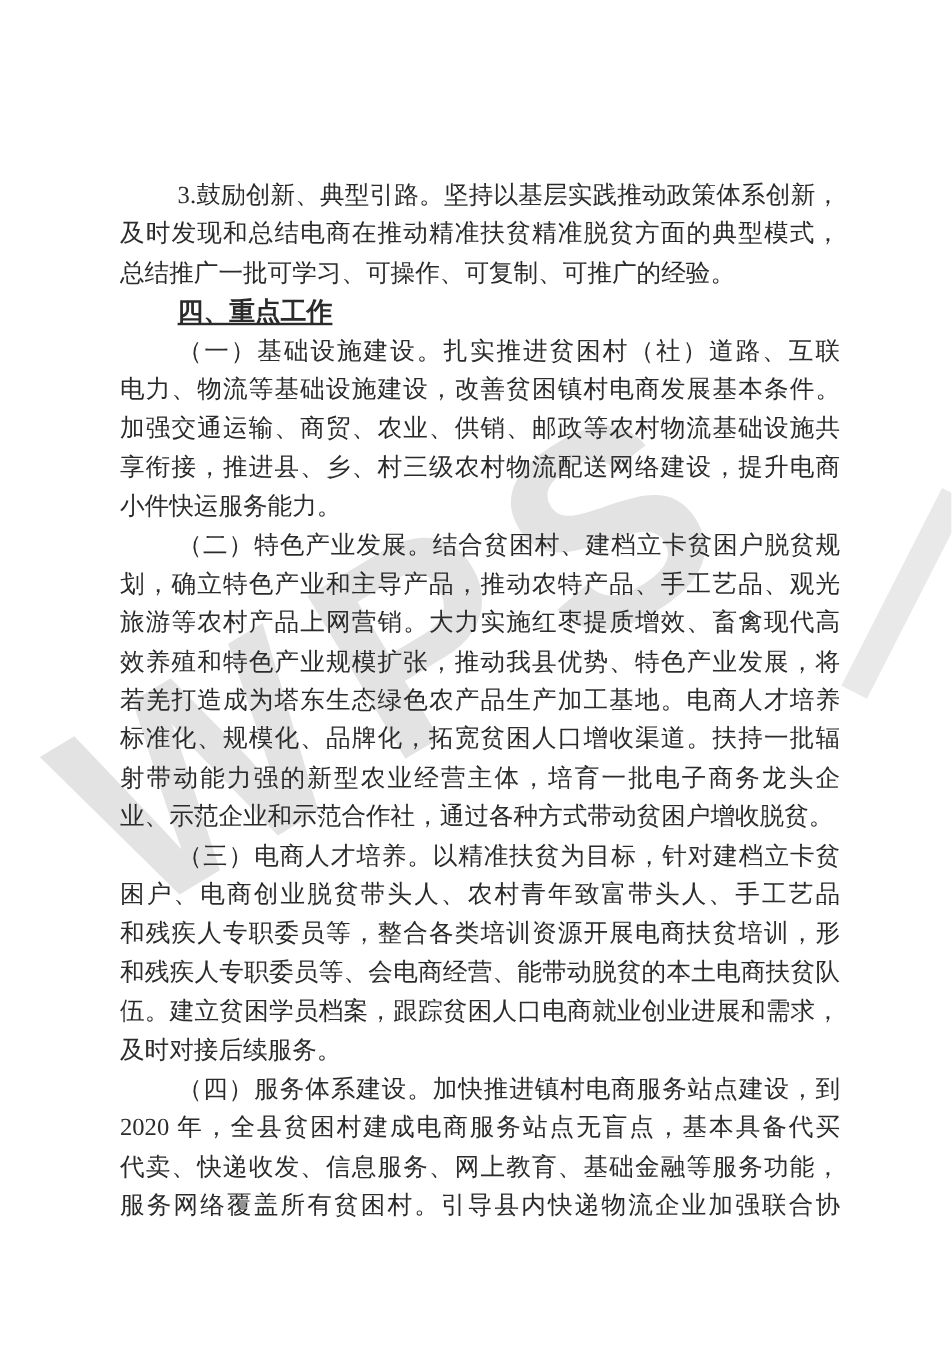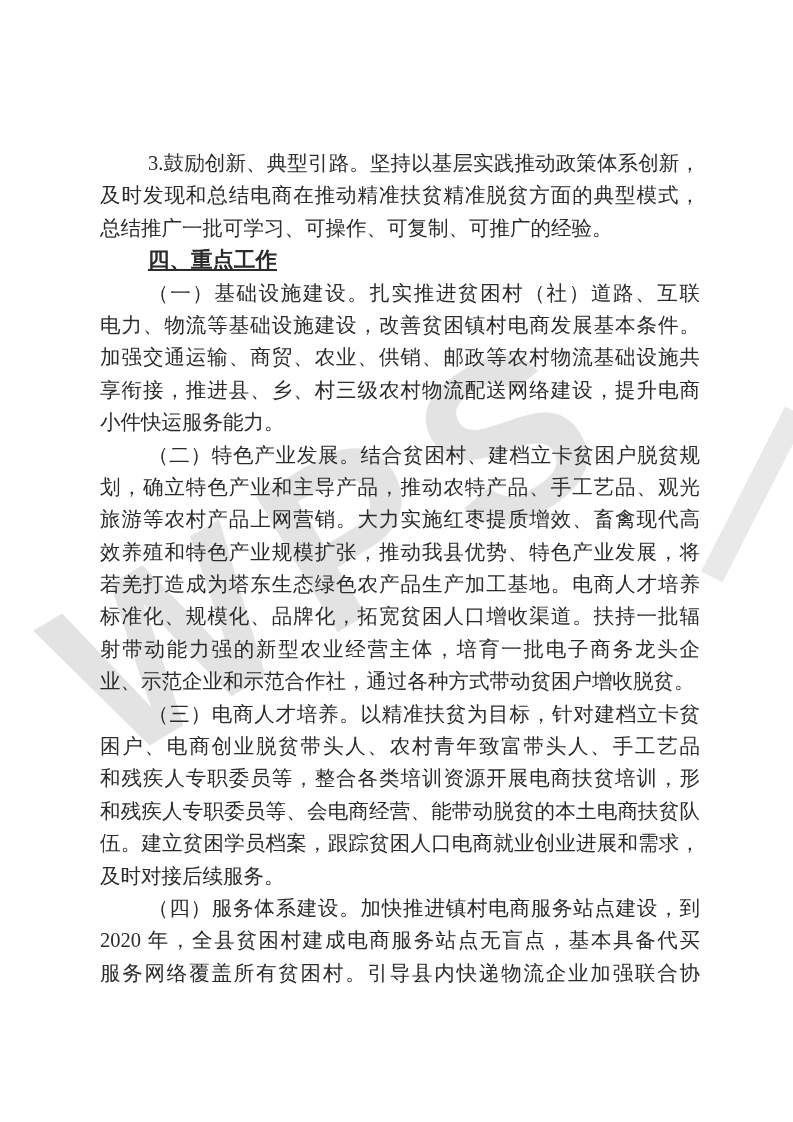--- a/index.html
+++ b/index.html
@@ -89,16 +89,17 @@
 
     <p class="ln j indent">（三）电商人才培养。以精准扶贫为目标，针对建档立卡贫</p>
     <p class="ln j">困户、电商创业脱贫带头人、农村青年致富带头人、手工艺品</p>
     <p class="ln j">和残疾人专职委员等，整合各类培训资源开展电商扶贫培训，形</p>
     <p class="ln j">和残疾人专职委员等、会电商经营、能带动脱贫的本土电商扶贫队</p>
     <p class="ln j">伍。建立贫困学员档案，跟踪贫困人口电商就业创业进展和需求，</p>
     <p class="ln">及时对接后续服务。</p>
 
     <p class="ln j indent">（四）服务体系建设。加快推进镇村电商服务站点建设，到</p>
     <p class="ln j">2020 年，全县贫困村建成电商服务站点无盲点，基本具备代买</p>
+    <p class="ln j">代卖、快递收发、信息服务、网上教育、基础金融等服务功能，</p>
     <p class="ln j">服务网络覆盖所有贫困村。引导县内快递物流企业加强联合协</p>
 
   </main>
 </div>
 
 </body></html>

